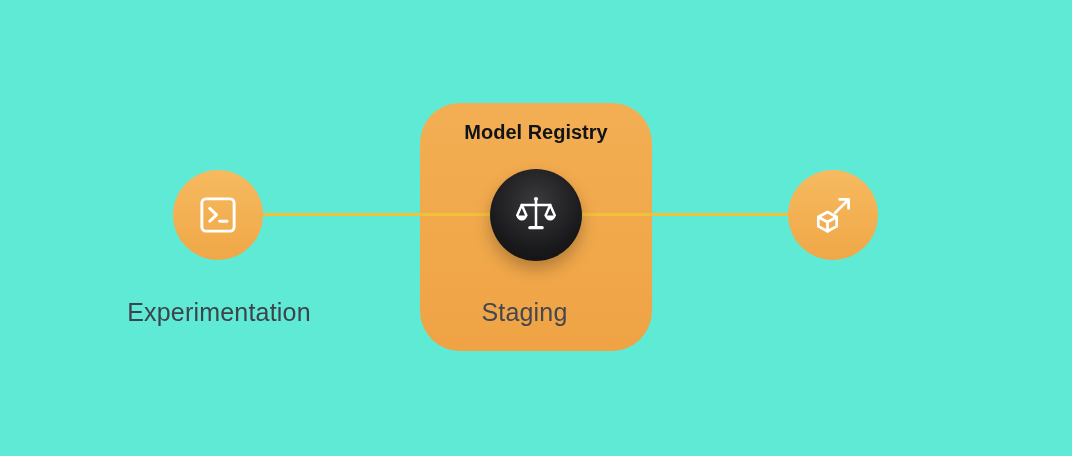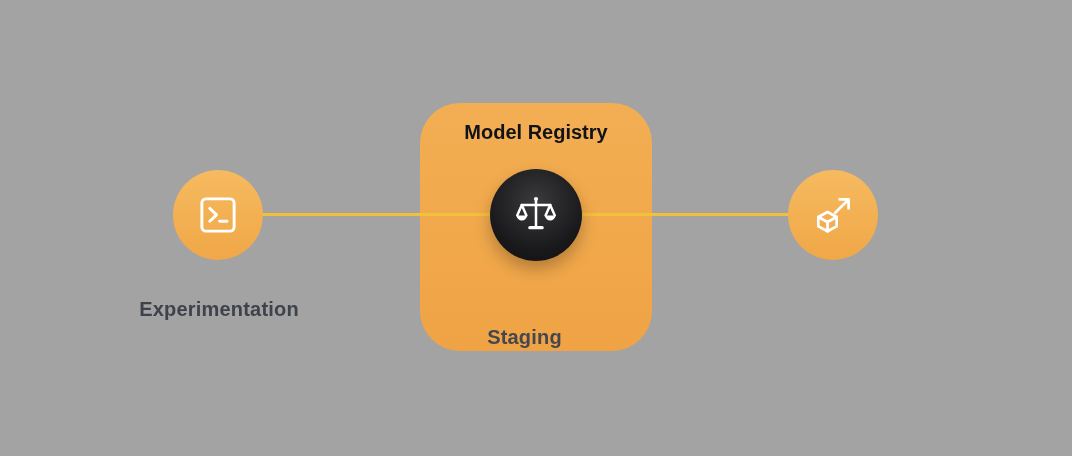--- a/index.html
+++ b/index.html
@@ -5,21 +5,21 @@
   html, body {
     margin: 0;
     padding: 0;
     background: #ffffff;
     font-family: "Liberation Sans", sans-serif;
   }
   .stage {
     position: relative;
     width: 1072px;
     height: 456px;
-    background: #a3a3a3;
+    background: #5eead4;
     overflow: hidden;
   }
   .connector {
     position: absolute;
     left: 218px;
     top: 213px;
     width: 615px;
     height: 3px;
     background: #f2c13a;
     z-index: 2;
@@ -68,29 +68,29 @@
     background: radial-gradient(circle at 50% 35%, #3a3a3c 0%, #19191b 65%, #0f0f10 100%);
     box-shadow: 0 8px 16px rgba(0,0,0,0.25);
     display: flex;
     align-items: center;
     justify-content: center;
     z-index: 3;
   }
   .node-label {
     position: absolute;
     top: 298px;
-    font-size: 20px;
-    font-weight: 700;
+    font-size: 25px;
+    font-weight: 400;
     color: #3e434b;
     text-align: center;
     letter-spacing: 0.2px;
     z-index: 3;
   }
   .node-label.exp  { left: 59px;  width: 320px; }
-  .node-label.stg  { left: 420px; width: 209px; color: #44474f; margin-top: 28px; }
+  .node-label.stg  { left: 420px; width: 209px; color: #44474f; }
   .node-label.prod { left: 683px; width: 320px; }
   .icon-svg { display: block; }
 </style>
 </head>
 <body>
 
 <div class="stage">
 
   <div class="registry-card"></div>
 

